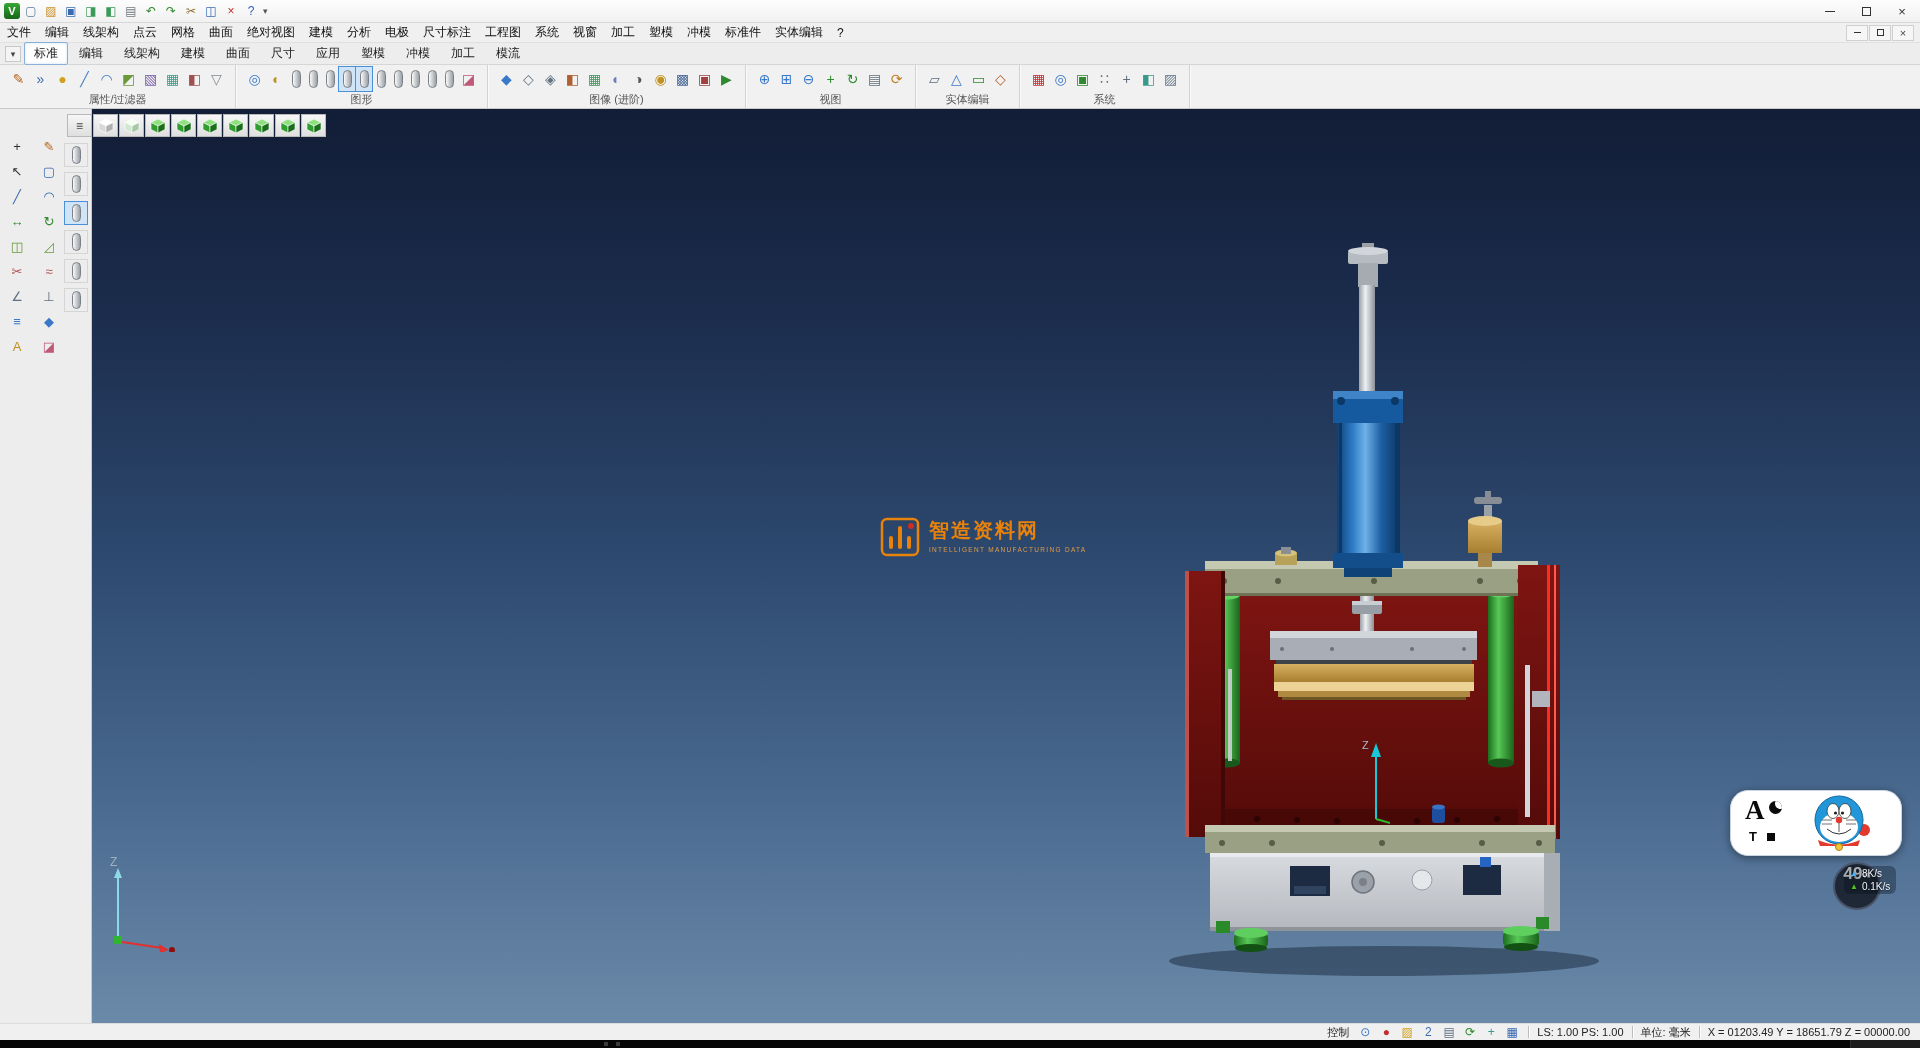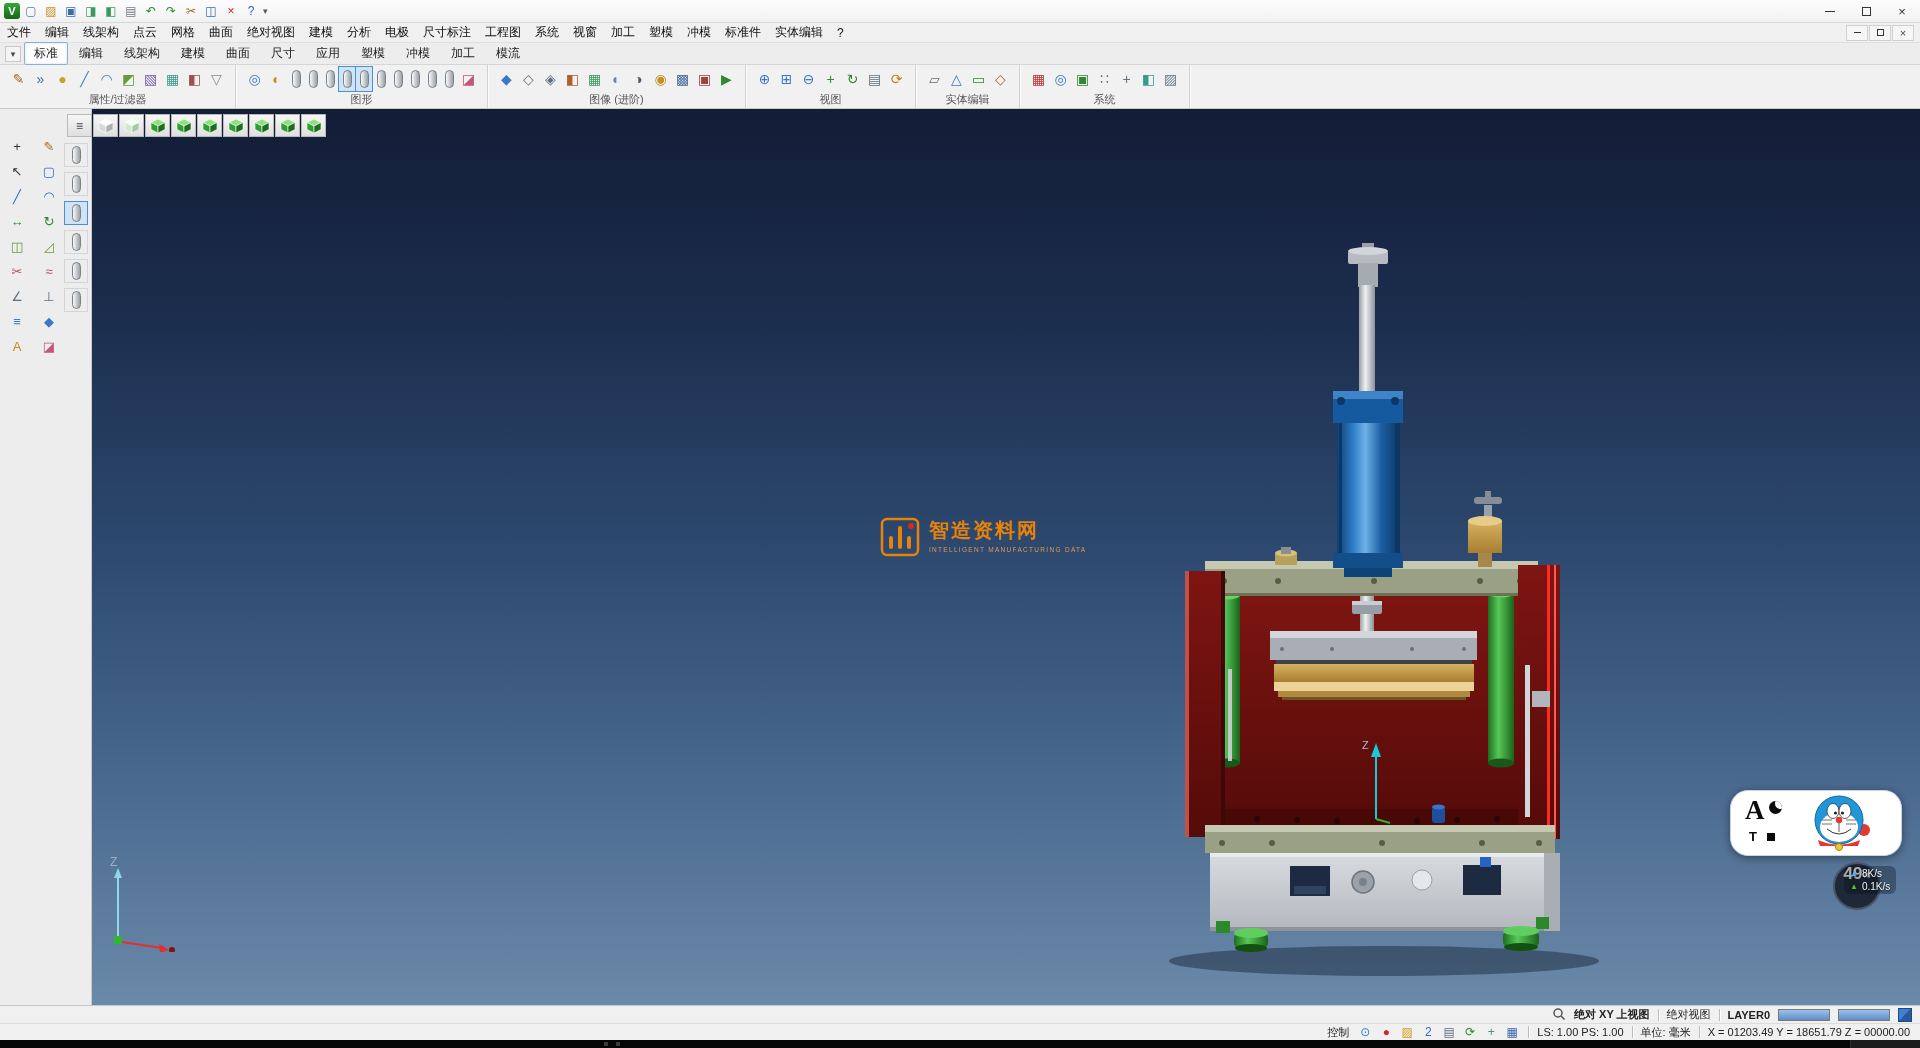--- a/index.html
+++ b/index.html
@@ -623,36 +623,20 @@
           <span>8K/s</span>
         </div>
         <div class="spd">
           <span class="ico" id="down-ico" style="color: rgb(82, 196, 26);">▲</span>
           <span>0.1K/s</span>
         </div>
       </div>
     </div>
   </div>
 
-  <div class="status1">
-    <span class="mag">
-      <svg width="14" height="14" viewBox="0 0 14 14">
-          <circle cx="6" cy="6" r="4" fill="none" stroke="#555" stroke-width="1.5"></circle>
-          <line x1="9" y1="9" x2="12.5" y2="12.5" stroke="#555" stroke-width="1.5"></line>
-        </svg>
-    </span>
-    <span class="s-text bold">绝对 XY 上视图</span>
-    <span class="vsep"></span>
-    <span class="s-text">绝对视图</span>
-    <span class="vsep"></span>
-    <span class="s-text bold">LAYER0</span>
-    <span class="pbar"></span>
-    <span class="pbar"></span>
-    <span class="csq"></span>
-  </div>
 
   <div class="status2">
     <span class="s-text">控制</span>
     <span class="st-icons">
         <span class="sbtn" style="color: rgb(58, 120, 200);">⊙</span>
         <span class="sbtn" style="color: rgb(192, 48, 48);">●</span>
         <span class="sbtn" style="color: rgb(208, 160, 32);">▨</span>
         <span class="sbtn" style="color: rgb(58, 106, 176);">2</span>
         <span class="sbtn" style="color: rgb(96, 112, 128);">▤</span>
         <span class="sbtn" style="color: rgb(47, 138, 47);">⟳</span>

